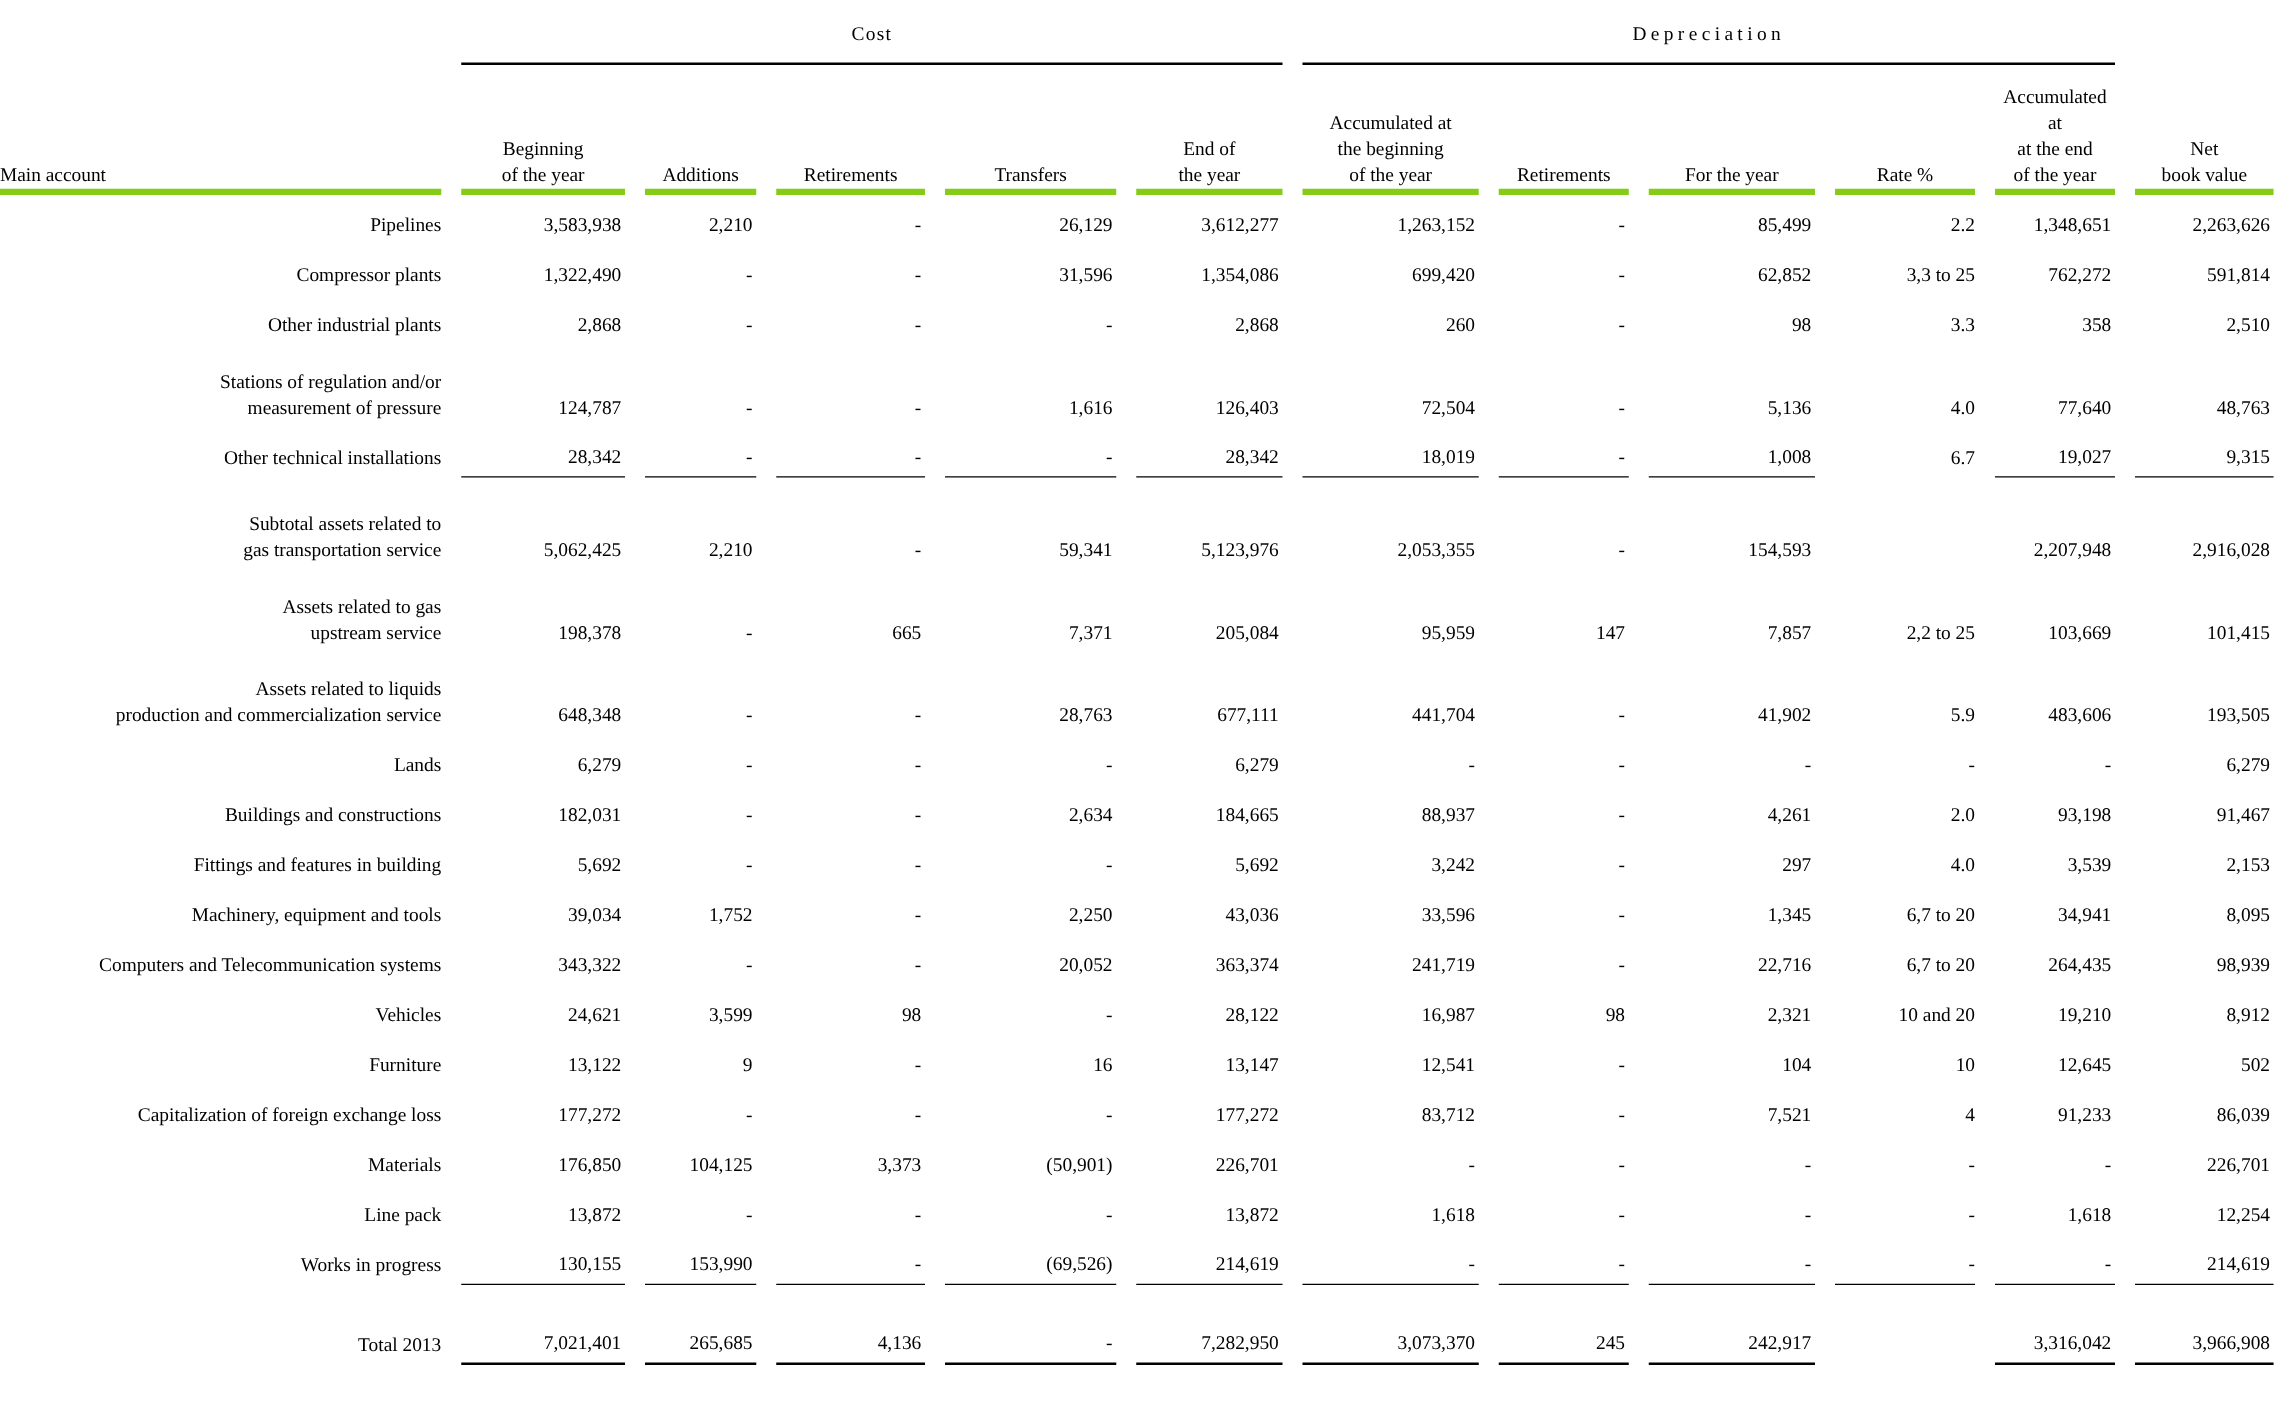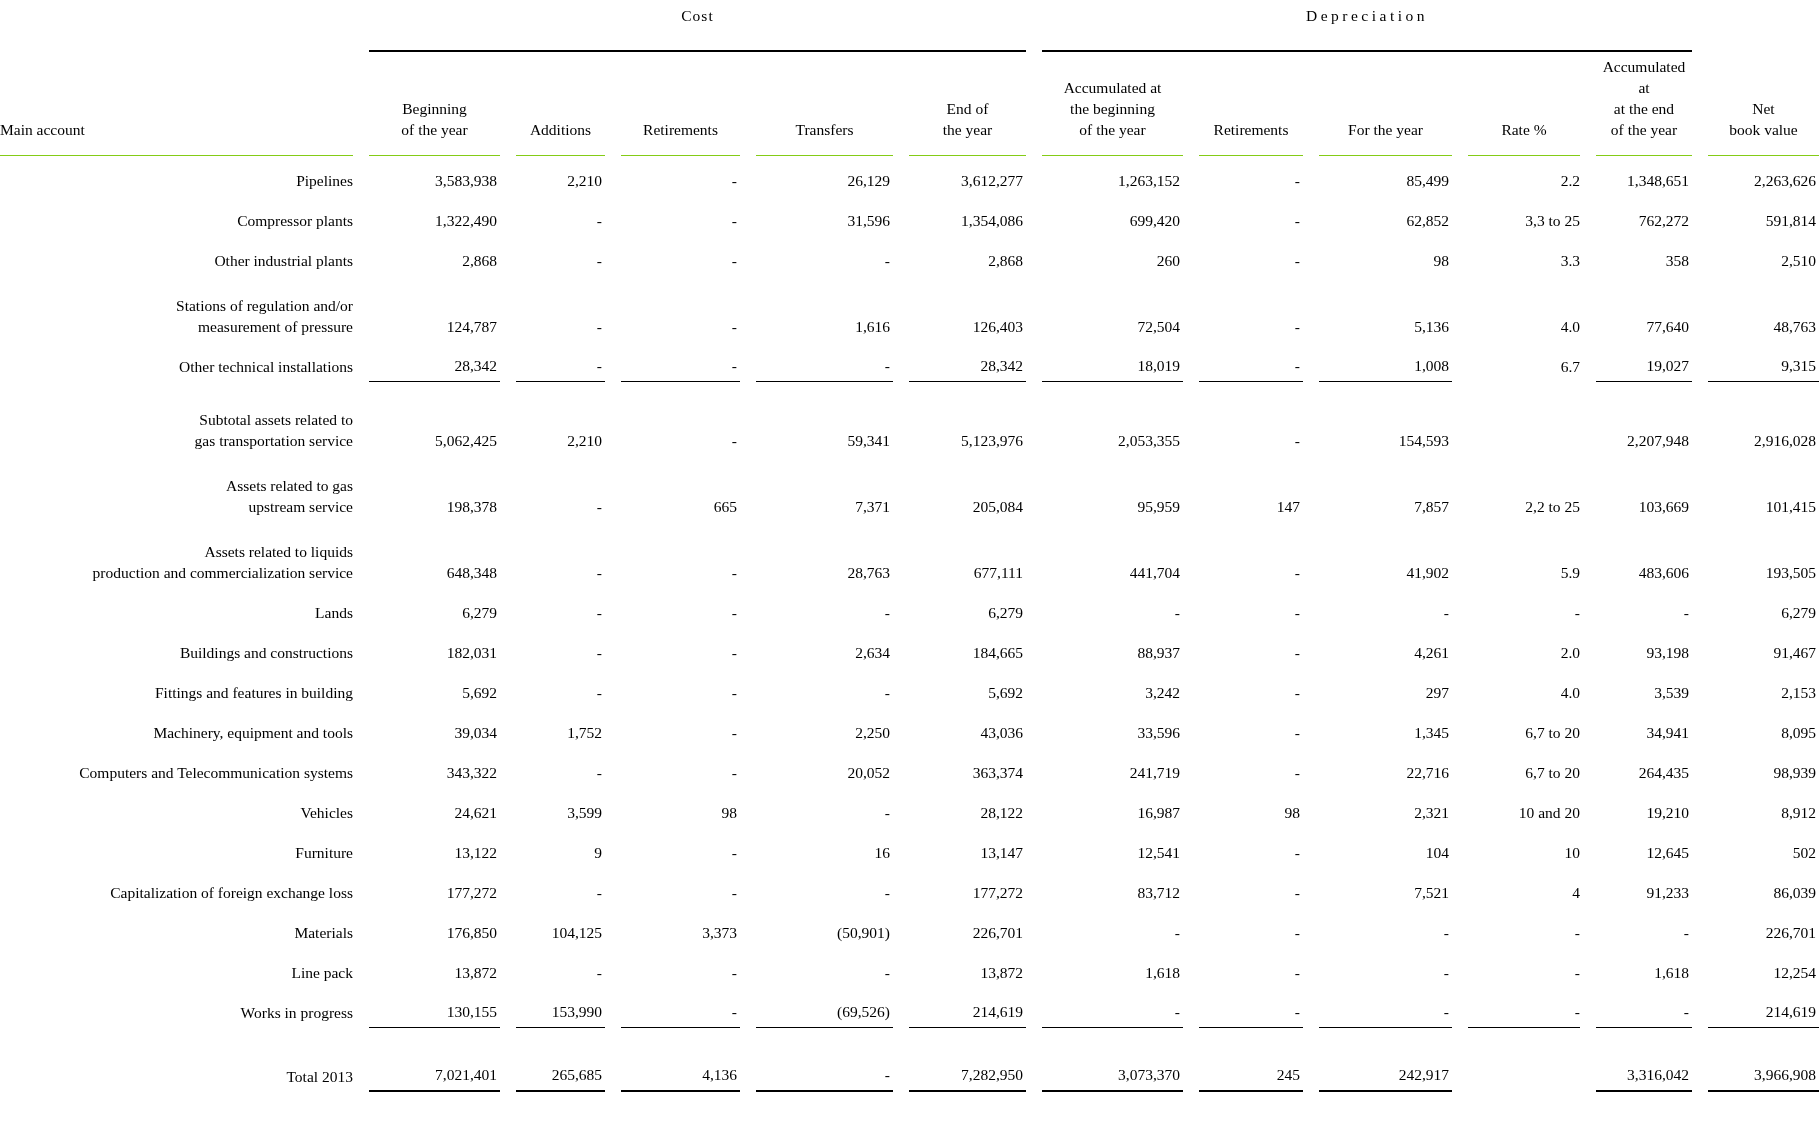--- a/index.html
+++ b/index.html
@@ -18,29 +18,28 @@
     table-layout: fixed;
     width: 1819px;
   }
   td { padding: 0 0 0 16px; vertical-align: bottom; }
   td.c1 { padding-left: 0; }
 
   
   tr.yr { height: 30px; }
   .yearwrap { border-bottom: 1px solid #000; text-align: center; padding-bottom: 7px; }
   tr.gr { height: 52px; }
-  .gruler { border-bottom: 2px solid #000; text-align: center; padding-bottom: 24px; }
+  .gruler { border-bottom: 2px solid #000; text-align: center; padding-bottom: 12px; }
   .cost-text { letter-spacing: 1px; }
   .dep-text { letter-spacing: 3.5px; }
   tr.ch { height: 104px; }
   .hdr {
-    border-bottom: 1px solid #84cc16;
+    border-bottom: 5px solid #84cc16;
     text-align: center;
     white-space: pre-line;
-    padding-bottom: 15px;
   }
   .hdr.main { text-align: left; }
 
   
   tbody tr.r1 { height: 40px; }
   tbody tr.r2 { height: 66px; }
   tbody tr.rt { height: 56px; }
   tbody tr.sp { height: 8px; }
   .cell { padding-bottom: 5px; }
   .num { text-align: right; padding-right: 3px; }

